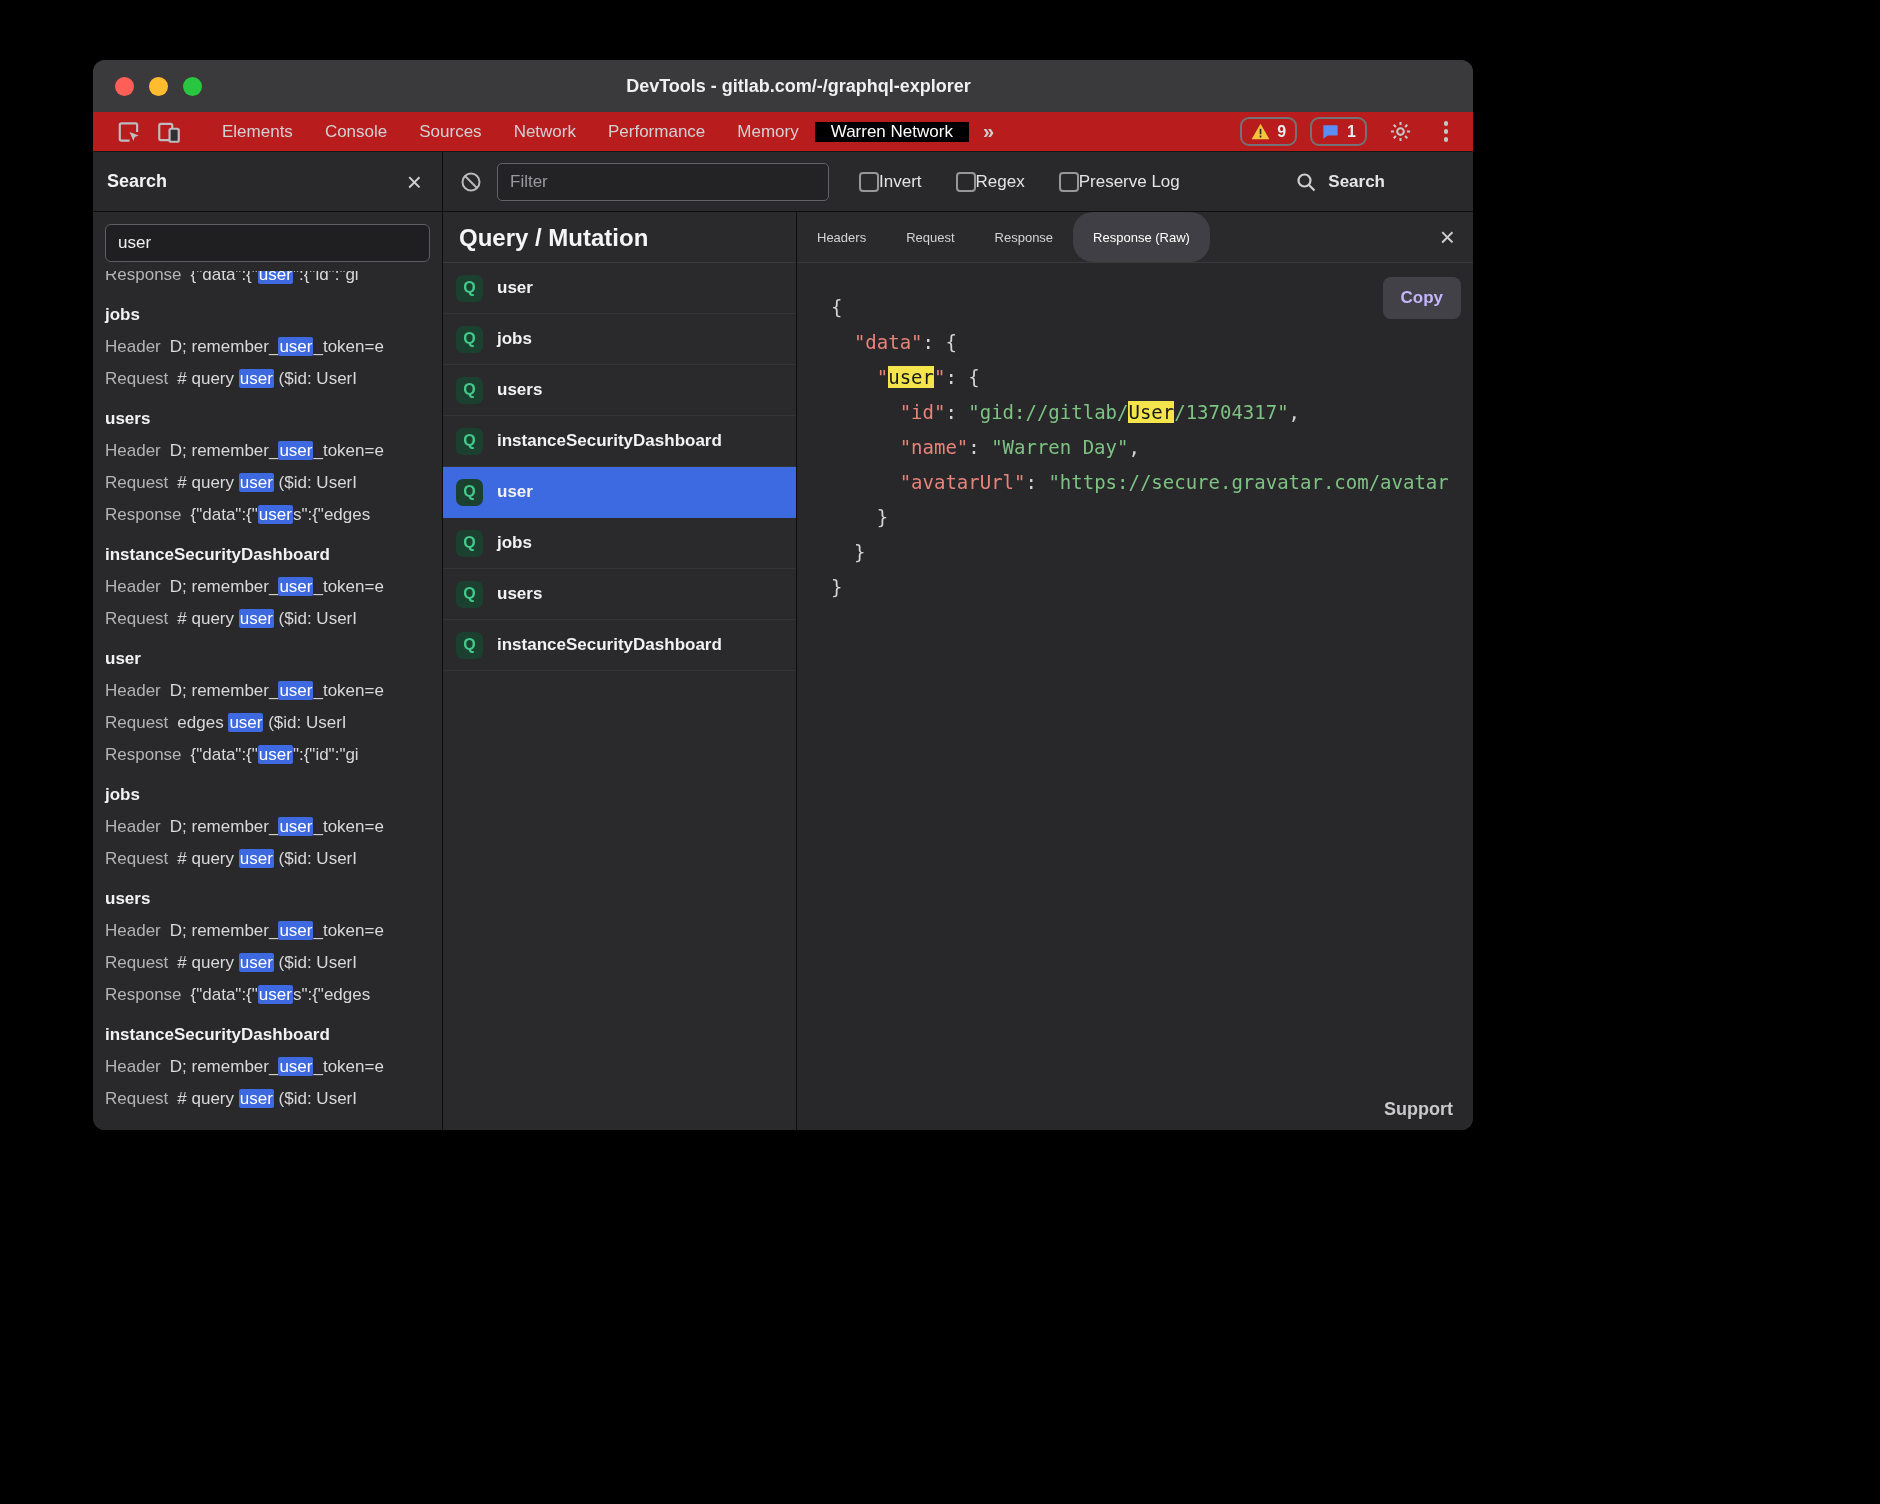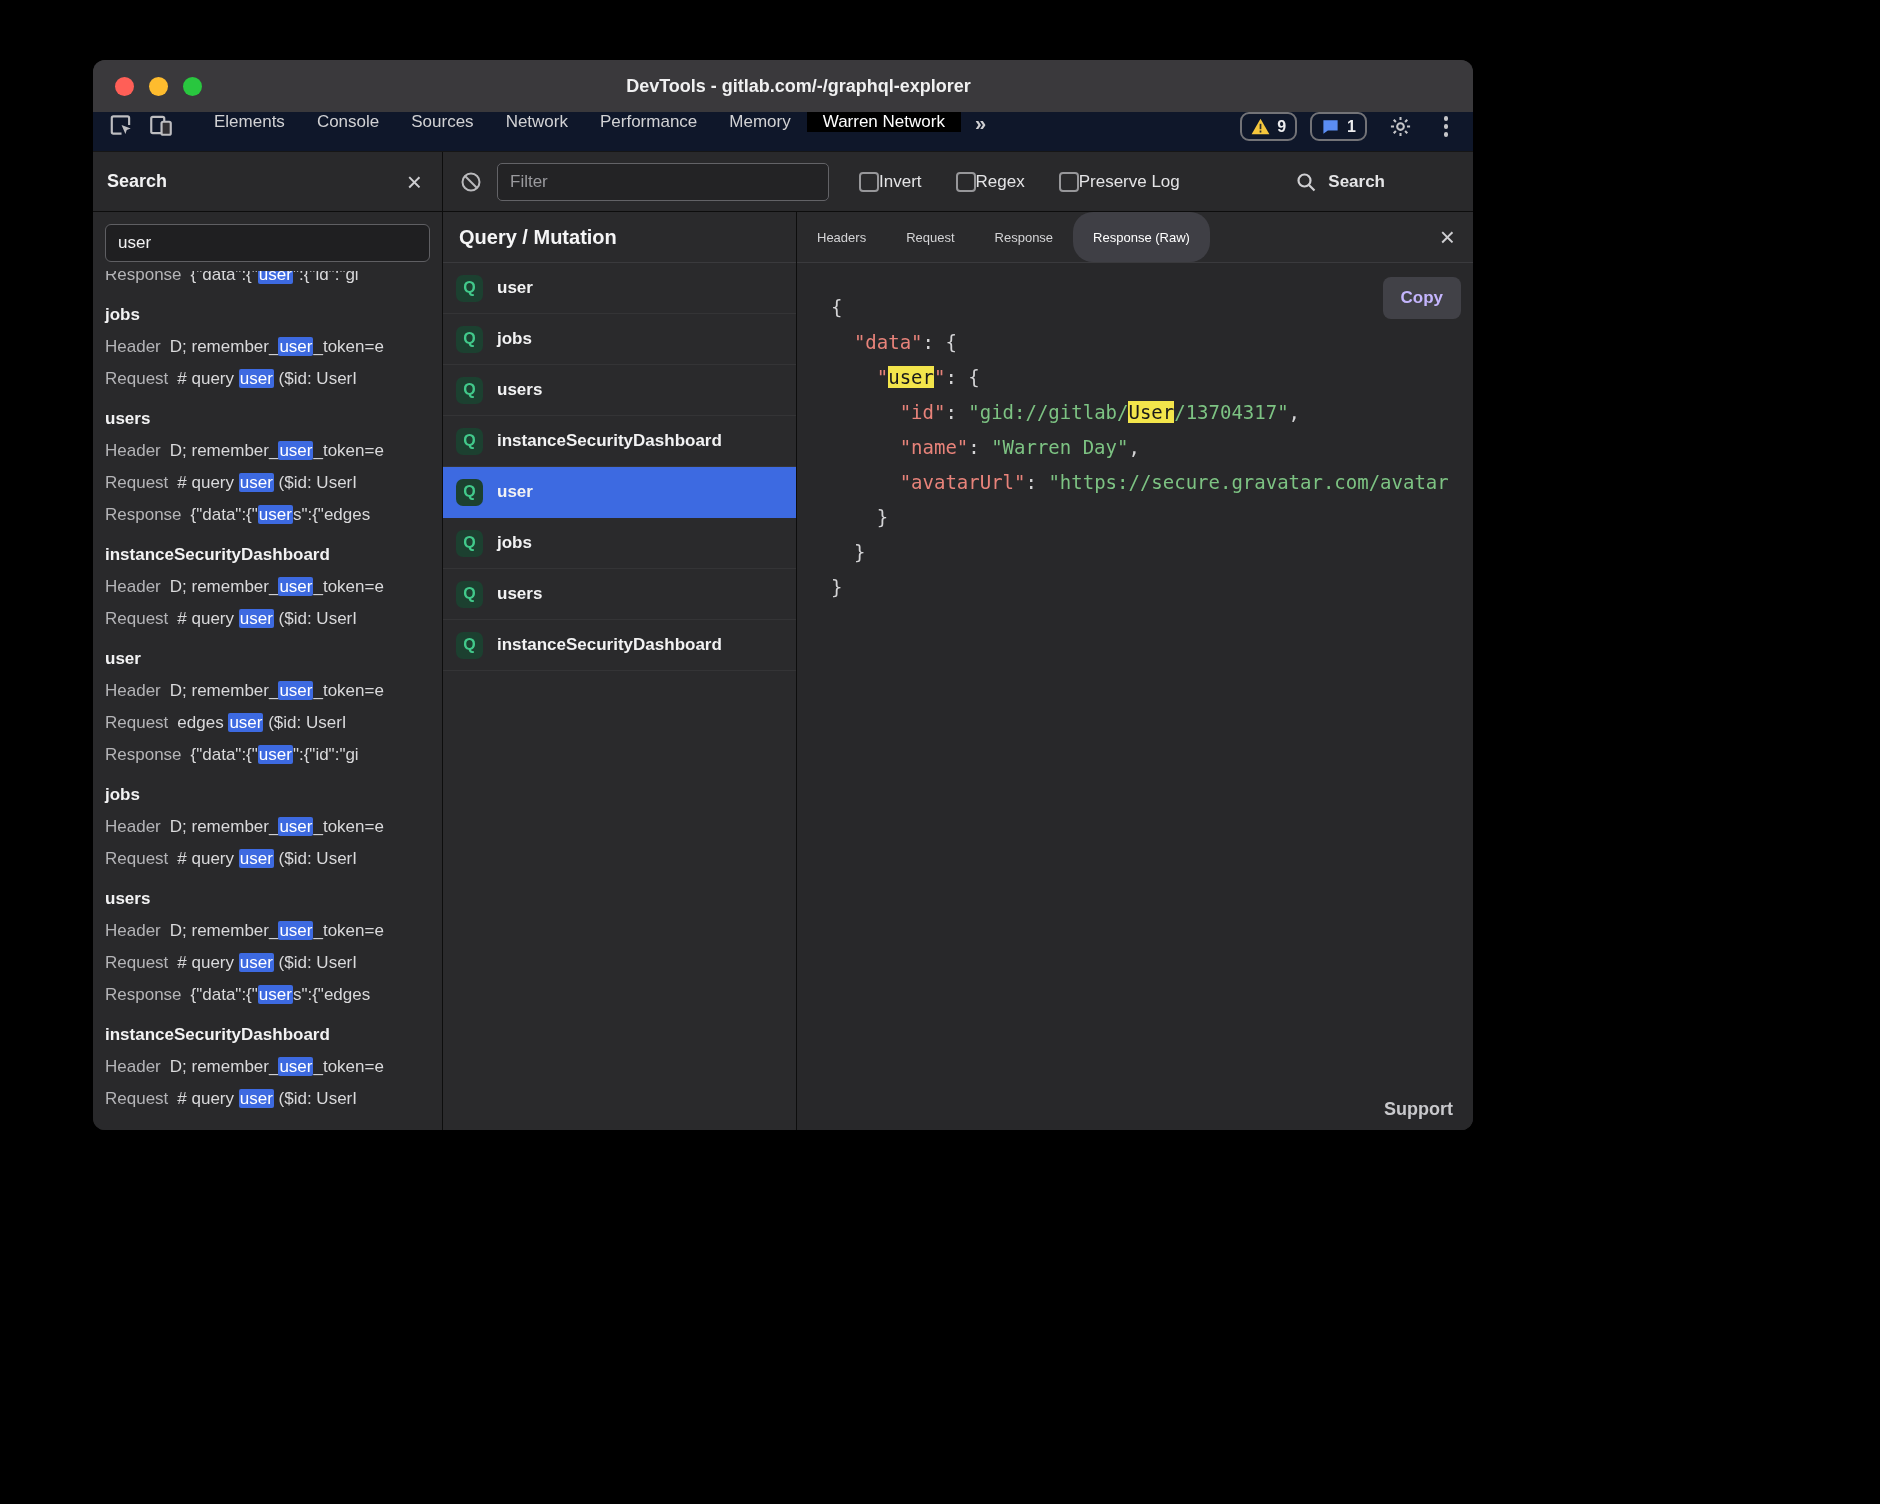--- a/index.html
+++ b/index.html
@@ -10,22 +10,22 @@
             display:flex; flex-direction:column; }
 
   
   .titlebar { flex:0 0 52px; background:#3a393c; display:flex; align-items:center; position:relative;padding-left:31px; }
   .lights { position:absolute; left:22px; display:flex; gap:15px; }
   .light { width:19px; height:19px; border-radius:50%; }
   .light.red{ background:#ff5f57; } .light.yellow{ background:#febc2e; } .light.green{ background:#29c73f; }
   .title { flex:1; text-align:center; color:#f0f0f1; font-weight:700; font-size:18px; }
 
   
-  .tabbar { flex:0 0 40px; background:#0f172a; display:flex; align-items:flex-start;
-            border-bottom:1px solid #161616; padding-left:8px; }
+  .tabbar { flex:0 0 40px; background:#b91c1c; display:flex; align-items:center;
+            border-bottom:1px solid #161616; padding-left:16px; }
   .tb-icon { width:40px; display:flex; align-items:center; justify-content:center; }
   .tb-sep { width:1px; background:#4a4a4d; margin:7px 8px; }
   .dt-tabs { display:flex; align-items:stretch; }
   .dt-tab { display:flex; align-items:center; padding:0 16px; font-size:17px; color:#d2d2d4; }
   .dt-tab.sel { background:#000; color:#fff; }
   .dt-more { display:flex; align-items:center; padding:0 14px; color:#cfcfd2; font-size:20px; font-weight:700; }
   .tb-right { margin-left:auto; display:flex; align-items:center; gap:13px; padding-right:14px; }
   .badge { display:flex; align-items:center; gap:7px; border:2px solid #737377; border-radius:9px;
            padding:0 9px; height:29px; color:#ececee; font-size:16px; font-weight:600; }
   .kebab { display:flex; flex-direction:column; gap:3.5px; align-items:center; width:26px; }
@@ -62,21 +62,21 @@
   .res-line { height:32px; line-height:32px; padding:0 12px; white-space:nowrap; overflow:hidden;
               font-size:17px; color:#d9d9db; }
   .res-inner { white-space:nowrap; }
   .res-line.clipped { height:20px; display:flex; align-items:flex-end; overflow:hidden; }
   .res-label { color:#b4b4b7; margin-right:9px; }
   .hl-blue { background:var(--accent-blue,#3D6AE1); color:#fff; border-radius:2px; padding:0 1px; }
 
   
   .mid { width:354px; flex:0 0 354px; border-right:1px solid #0d0d0d; display:flex;
          flex-direction:column; background:#2a2a2c; }
-  .mid-head { height:51px; line-height:51px; padding-left:16px; font-size:20px; font-weight:700;
+  .mid-head { height:51px; line-height:51px; padding-left:16px; font-size:24px; font-weight:700;
               color:#f5f5f6; border-bottom:1px solid #3a3a3d; flex:0 0 51px; }
   .q-row { height:51px; flex:0 0 51px; display:flex; align-items:center; gap:14px; padding-left:13px;
            border-bottom:1px solid #343436; font-weight:700; font-size:17px; color:#f2f2f3; }
   .q-row.sel { background:var(--accent-blue,#3D6AE1); border-bottom-color:transparent; }
   .q-badge { width:27px; height:27px; border-radius:7px; background:#1c4030; flex:0 0 27px;
              color:var(--q-badge-green,#42C98B); display:flex; align-items:center; justify-content:center;
              font-size:16px; font-weight:700; }
 
   
   .right { flex:1; display:flex; flex-direction:column; min-width:0; background:#28282a; }

